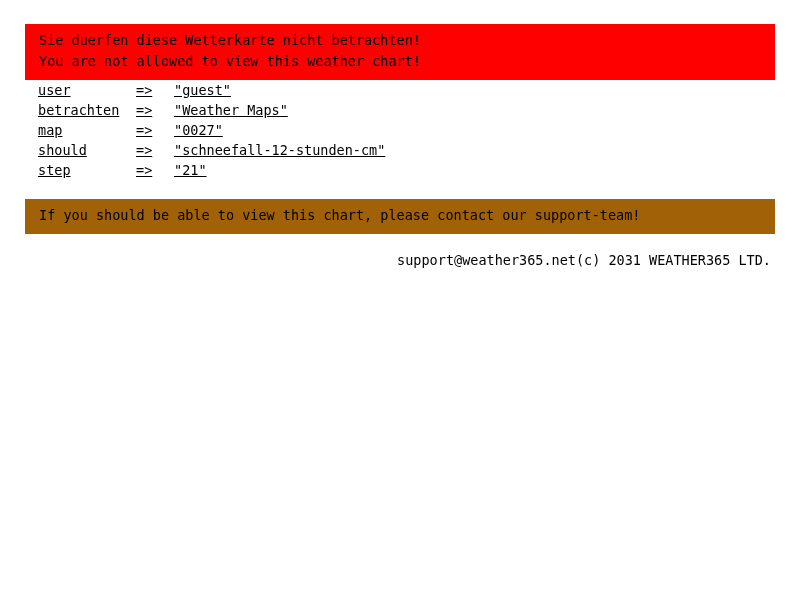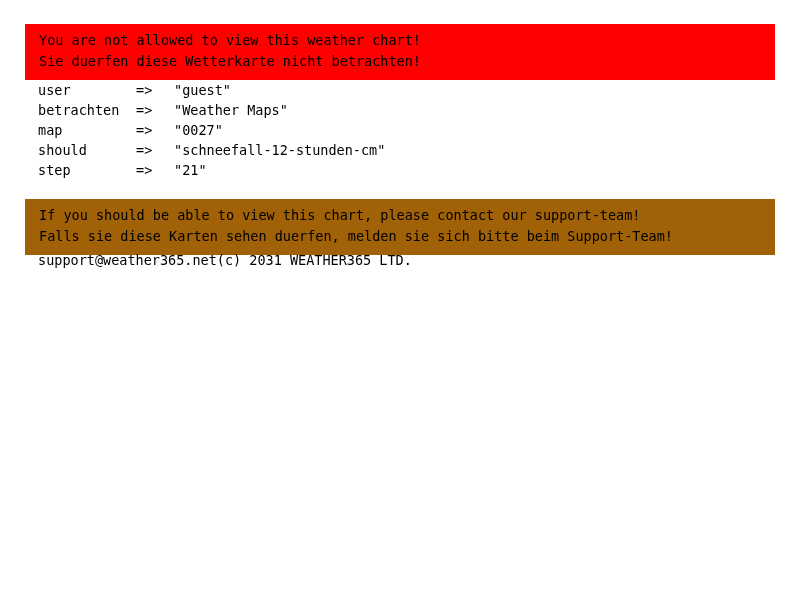--- a/index.html
+++ b/index.html
@@ -47,52 +47,53 @@
     left: 38px;
     top: 80px;
     width: 700px;
   }
   .param-row {
     display: flex;
     line-height: 20px;
     height: 20px;
     white-space: pre;
     font-size: 13.5px;
+    text-decoration: underline;
   }
   .param-key {
     width: 98px;
     flex: 0 0 98px;
   }
   .param-arrow {
     width: 38px;
     flex: 0 0 38px;
   }
   .param-val {
     flex: 1 1 auto;
   }
   .footer {
     position: absolute;
     left: 38px;
     top: 250px;
     width: 733px;
     display: flex;
-    justify-content: flex-start;
+    justify-content: flex-end;
     font-size: 13.5px;
     line-height: 20px;
     white-space: pre;
   }
 </style>
 </head>
 <body>
 
 <div class="page">
 
   <div class="banner banner-deny">
+    <div class="banner-line">Sie duerfen diese Wetterkarte nicht betrachten!</div>
     <div class="banner-line">You are not allowed to view this weather chart!</div>
-    <div class="banner-line">Sie duerfen diese Wetterkarte nicht betrachten!</div>
   </div>
 
   <div class="params">
     <div class="param-row">
       <span class="param-key">user</span>
       <span class="param-arrow">=&gt;</span>
       <span class="param-val">"guest"</span>
     </div>
     <div class="param-row">
       <span class="param-key">betrachten</span>
@@ -111,21 +112,20 @@
     </div>
     <div class="param-row">
       <span class="param-key">step</span>
       <span class="param-arrow">=&gt;</span>
       <span class="param-val">"21"</span>
     </div>
   </div>
 
   <div class="banner banner-help">
     <div class="banner-line">If you should be able to view this chart, please contact our support-team!</div>
-    <div class="banner-line">Falls sie diese Karten sehen duerfen, melden sie sich bitte beim Support-Team!</div>
   </div>
 
   <div class="footer">
     <span class="footer-left">support@weather365.net</span>
     <span class="footer-right">(c) 2031 WEATHER365 LTD.</span>
   </div>
 
 </div>
 
 </body></html>

